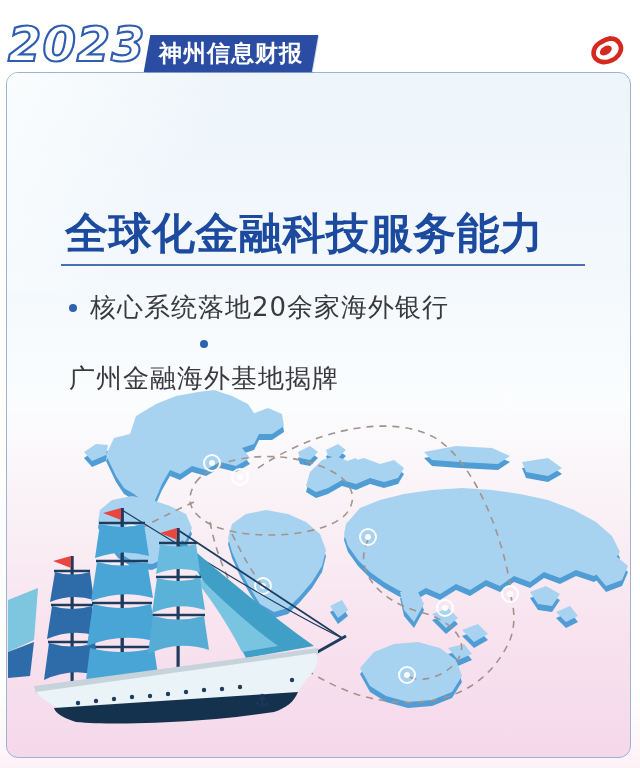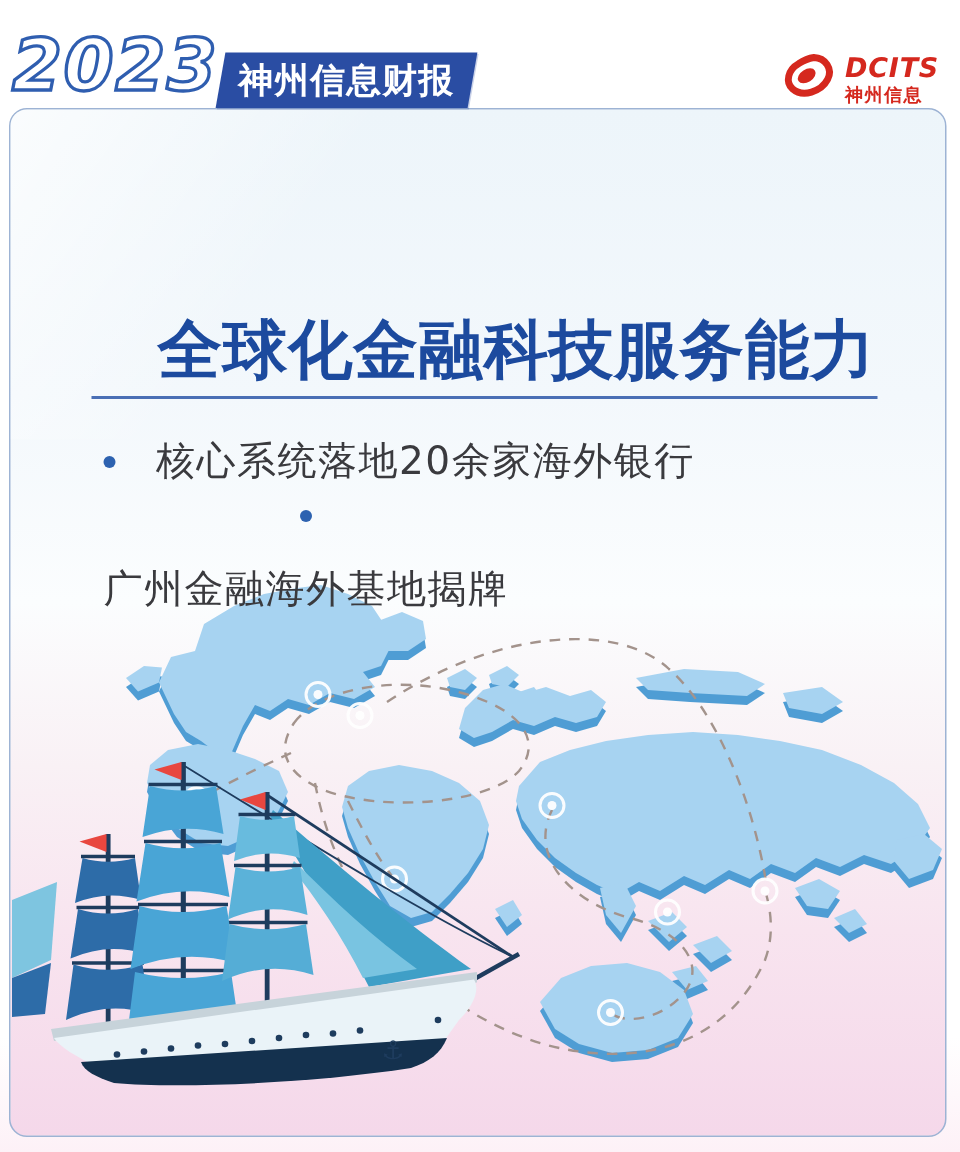--- a/index.html
+++ b/index.html
@@ -35,24 +35,24 @@
     letter-spacing:1px;white-space:nowrap;
   }
   .logo{position:absolute;right:14px;top:34px;z-index:3;display:flex;align-items:center;gap:5px;}
   .logo-txt{display:flex;flex-direction:column;line-height:1;}
   .logo-en{color:#d5281e;font-weight:800;font-style:italic;font-size:18px;letter-spacing:.5px;}
   .logo-cn{color:#d5281e;font-weight:700;font-size:12px;letter-spacing:1px;margin-top:2px;}
   
   .title{
     position:absolute;left:58px;top:132px;z-index:2;white-space:nowrap;
     font-family:"Liberation Serif","DejaVu Serif",serif;
-    font-weight:900;font-size:43px;letter-spacing:.5px;color:#1c4a9e;margin-left:40px;
+    font-weight:900;font-size:43px;letter-spacing:.5px;color:#1c4a9e;
   }
   .underline{position:absolute;left:54px;top:191px;width:524px;height:2px;background:#4a6fb5;z-index:2;}
-  .bullet-row{position:absolute;left:62px;z-index:2;display:flex;align-items:center;gap:27px;}
+  .bullet-row{position:absolute;left:62px;z-index:2;display:flex;align-items:center;gap:13px;}
   .bullet-row.b1{top:217px;}
   .bullet-row.b2{top:267px;flex-direction:column;}
   .dot{width:8px;height:8px;border-radius:50%;background:#2d62b0;flex:0 0 auto;}
   .bullet-text{font-size:26px;color:#3a3a3e;letter-spacing:1px;white-space:nowrap;}
 </style>
 </head>
 <body>
 
 <div class="canvas">
 
@@ -63,24 +63,20 @@
   </div>
 
   <div class="logo">
     <span>
       <svg width="40" height="34" viewBox="0 0 40 34">
         <g transform="rotate(-22 20 17)">
           <path d="M29,7 C36,10 38,19 32,24 C25,30 12,29 8,21 C5,15 10,8 18,7 C23,6 27,6.5 29,7" fill="none" stroke="#d5281e" stroke-width="4.6" stroke-linecap="round"></path>
           <ellipse cx="20" cy="16.5" rx="6.5" ry="4.2" fill="#d5281e" transform="rotate(-10 20 16.5)"></ellipse>
         </g>
       </svg>
-    </span>
-    <span class="logo-txt">
-      <span class="logo-en">DCITS</span>
-      <span class="logo-cn">神州信息</span>
     </span>
   </div>
 
   <div class="panel">
     <div class="panel-sheen"></div>
 
     <svg class="scene" viewBox="0 0 640 768">
       <defs>
         <g id="landdef">
 

